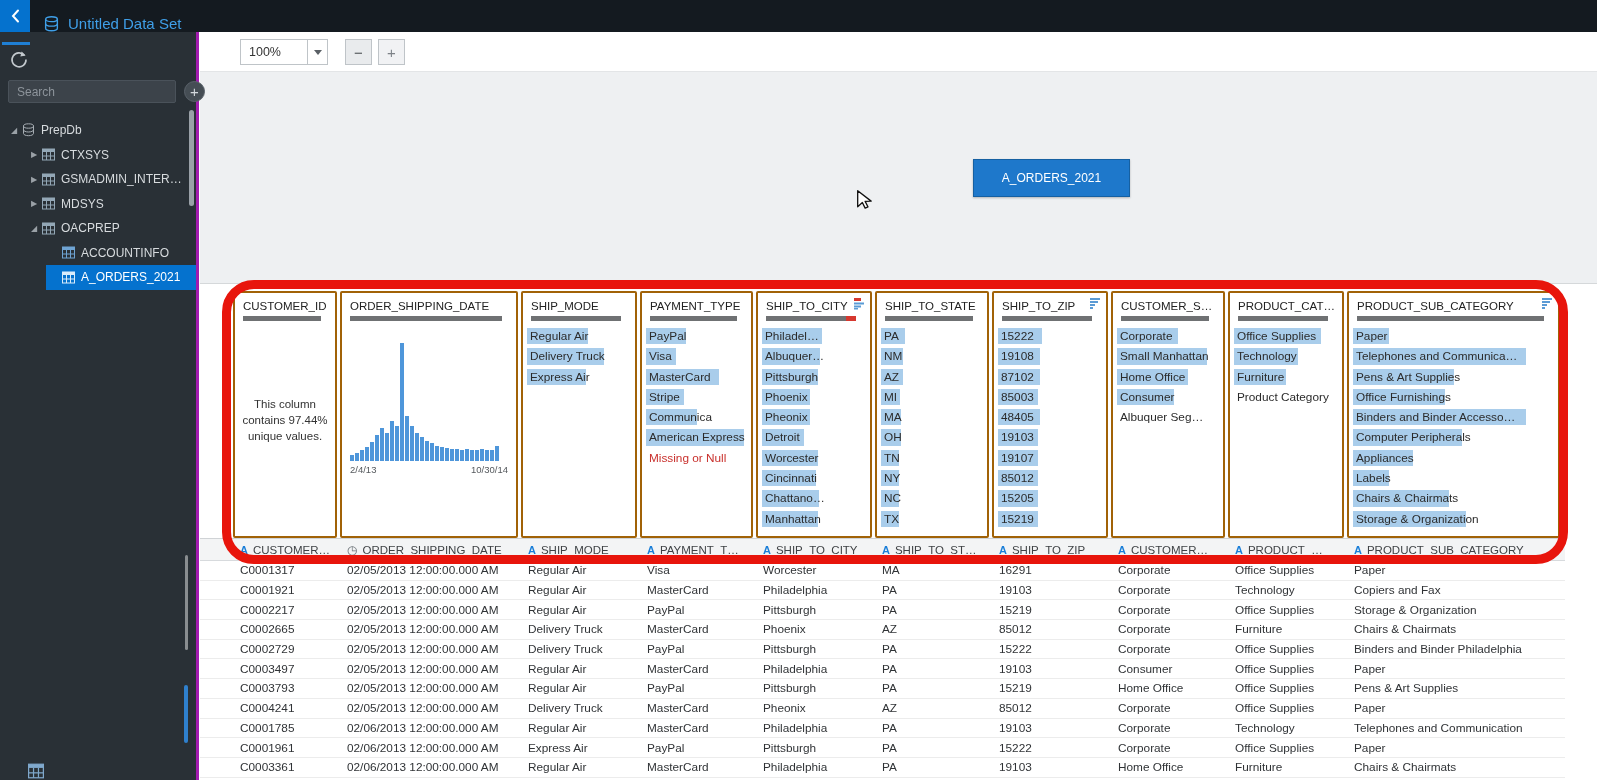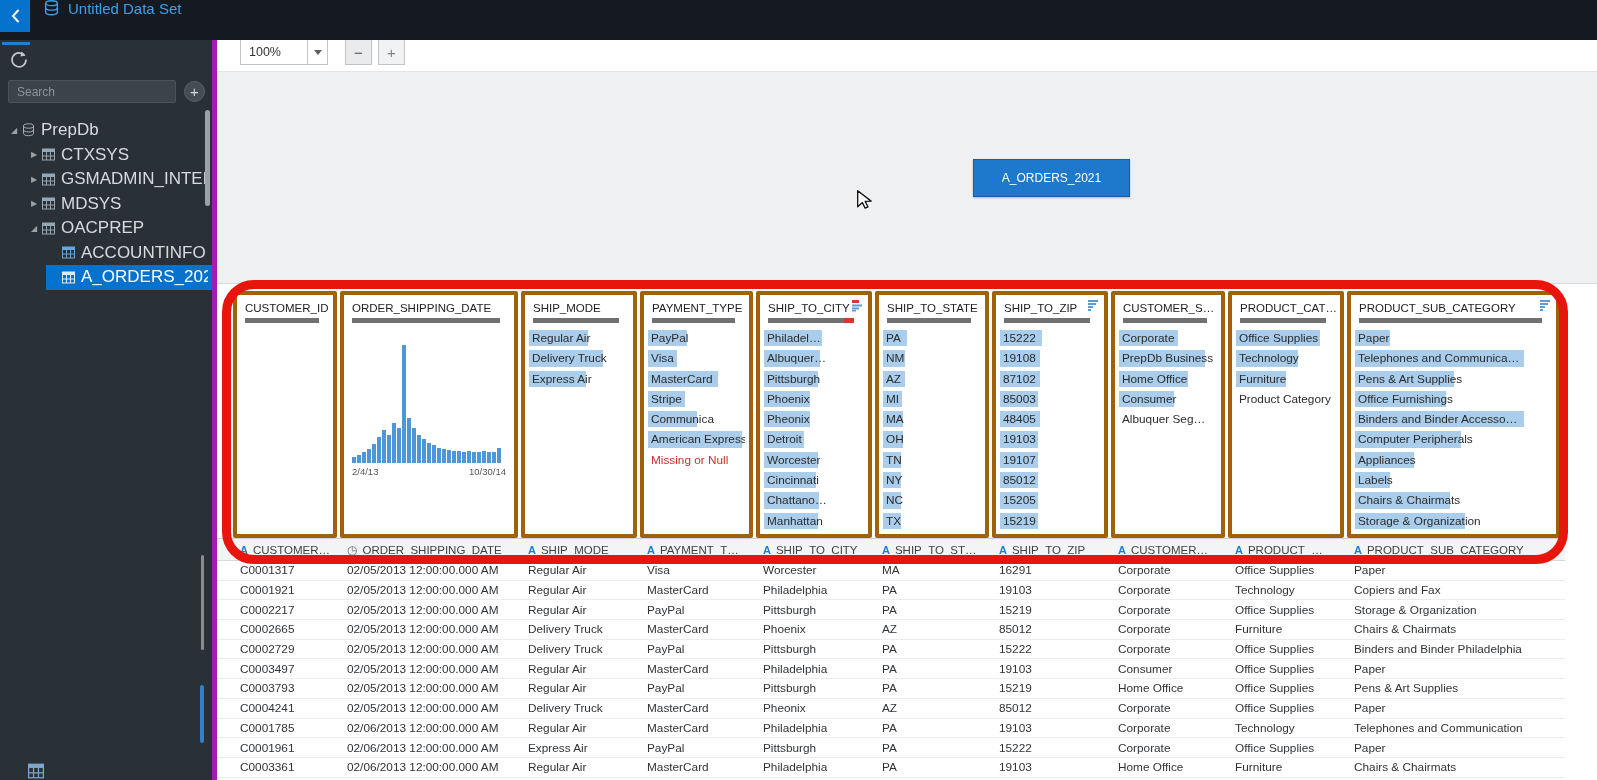--- a/index.html
+++ b/index.html
@@ -1,49 +1,49 @@
 <!DOCTYPE html>
 <html><head>
 <meta charset="utf-8">
 <style>
   *{margin:0;padding:0;box-sizing:border-box}
   html,body{width:1597px;height:780px;overflow:hidden;background:#fff;
     font-family:"Liberation Sans",sans-serif}
   .app{position:relative;width:1597px;height:780px;overflow:hidden}
 
   
-  .topbar{position:absolute;left:0;top:0;width:100%;height:40px;background:#141a20;
-    display:flex;align-items:flex-start;z-index:5}
+  .topbar{position:absolute;left:0;top:0;width:100%;height:32px;background:#141a20;
+    display:flex;align-items:flex-end;z-index:5}
   .back-btn{width:30px;height:32px;background:#0572ce;display:flex;align-items:center;
     justify-content:center;cursor:pointer;flex:0 0 30px}
   .ds-icon{margin-left:14px;display:flex}
   .title{margin-left:9px;color:#3f9fe8;font-size:15px;white-space:nowrap}
 
   
-  .sidebar{position:absolute;left:0;top:32px;width:217px;height:748px;background:#293036;
-    z-index:4;border-right:5px solid #a21caf}
+  .sidebar{position:absolute;left:0;top:32px;width:199px;height:748px;background:#293036;
+    z-index:4;border-right:3px solid #a21caf}
   .tab-indicator{position:absolute;left:2px;top:10px;width:28px;height:3px;background:#1f7fd4}
   .conn-icon{position:absolute;left:9px;top:17px;cursor:pointer}
   .search-row{position:absolute;left:0;top:48px;width:100%;height:24px}
   .search{position:absolute;left:8px;top:0;width:168px;height:23px;background:#3c434a;
     border:1px solid #4a525a;border-radius:2px;color:#c8cdd2;font-size:12px;padding:0 8px;
     outline:none;font-family:inherit}
   .search::placeholder{color:#8d949b}
   .add-btn{position:absolute;left:184px;top:1px;width:21px;height:21px;border-radius:50%;
     background:#454d54;border:1px solid #5a626a;color:#d4d9dd;display:flex;align-items:center;
     justify-content:center;font-size:15px;line-height:1;cursor:pointer;z-index:7}
   .tree{position:absolute;left:0;top:86px;width:100%}
   .tree-row{height:24.5px;width:100%;cursor:pointer}
   .tree-content{display:flex;align-items:center;height:100%;padding-right:4px;overflow:hidden}
   .tree-content.selected{background:#0572ce}
   .tree-content.selected .tlabel{color:#fff}
   .arrow{flex:0 0 16px;font-size:8px;color:#9aa1a7;text-align:center}
   .arrow-spacer{flex:0 0 16px}
   .ticon{display:flex;margin-right:6px;flex:0 0 13px}
-  .tlabel{font-size:17px;color:#d7dbde;white-space:nowrap;overflow:hidden}
+  .tlabel{font-size:12px;color:#d7dbde;white-space:nowrap;overflow:hidden}
   .sb-thumb{position:absolute;border-radius:3px}
   .sb-thumb.light{right:2px;top:78px;width:5px;height:96px;background:#9aa1a8}
   .sb-thumb.faint{right:8px;top:523px;width:3px;height:95px;background:rgba(255,255,255,.45)}
   .sb-thumb.blue{right:8px;top:653px;width:4px;height:58px;background:#2f80cd}
   .partial-icon{position:absolute;left:28px;top:731px;display:flex}
 
   
   .main{position:absolute;left:200px;top:32px;width:1397px;height:748px;background:#fff}
   .toolbar{position:relative;height:40px;background:#fff;border-bottom:1px solid #e3e5e7}
   .zoom-combo{position:absolute;left:40px;top:7px;width:88px;height:26px;background:#fff;
@@ -59,21 +59,21 @@
   .zoom-btn.minus{left:145px}
   .zoom-btn.plus{left:178px;color:#7d8287;background:#f1f2f4}
 
   .canvas{position:relative;height:211px;background:#eef0f2}
   .node{position:absolute;left:773px;top:87px;width:157px;height:38px;background:#1e78cb;
     border:1px solid #1560a2;color:#fff;font-size:12px;display:flex;align-items:center;
     justify-content:center;cursor:pointer;box-shadow:0 1px 2px rgba(0,0,0,.25)}
 
   .datapanel{position:relative;height:497px;background:#fff;border-top:1px solid #d5d8da}
   .cards{position:absolute;left:33px;top:7px;height:247px;display:flex;gap:3px}
-  .card{position:relative;height:247px;border:4px solid #a16207;border-radius:2px;
+  .card{position:relative;height:247px;border:2px solid #a16207;border-radius:2px;
     background:#fff;overflow:hidden;flex:0 0 auto}
   .card-title{font-size:11.5px;color:#222;padding:7px 8px 3px;white-space:nowrap;overflow:hidden}
   .qbar{height:5px;margin:1px 14px 5px 8px;background:#6f7173}
   .qbar.red{background:linear-gradient(to right,#6f7173 calc(100% - 10px),#d6382f calc(100% - 10px))}
   .mini{position:absolute;top:3px;right:4px;cursor:pointer}
   .card-body{position:relative}
   .vrow{position:relative;height:20.3px;margin:0 4px}
   .vbar{position:absolute;left:0;top:2px;bottom:2px;background:#a9cdeb}
   .vlabel{position:relative;display:block;font-size:11.8px;color:#2b2b2b;line-height:20.3px;
     padding-left:3px;white-space:nowrap;overflow:hidden}
@@ -270,20 +270,23 @@
 
     <div class="canvas">
       <div class="node">A_ORDERS_2021</div>
     </div>
 
     <div class="datapanel">
       <div class="cards">
           <div class="card" style="width: 104px;">
             <div class="card-title">CUSTOMER_ID</div>
             <div class="qbar"></div>
+            <div class="card-body">
+              <div class="note">This column contains 97.44% unique values.</div>
+            </div>
           </div>
           <div class="card" style="width: 178px;">
             <div class="card-title">ORDER_SHIPPING_DATE</div>
             <div class="qbar"></div>
             <div class="card-body">
               <div class="hist">
                 <div class="bar" style="height: 5.9px;"></div>
                 <div class="bar" style="height: 8.26px;"></div>
                 <div class="bar" style="height: 10.62px;"></div>
                 <div class="bar" style="height: 14.16px;"></div>
@@ -524,21 +527,21 @@
           <div class="card" style="width: 114px;">
             <div class="card-title">CUSTOMER_S…</div>
             <div class="qbar"></div>
             <div class="card-body">
               <div class="vrow">
                 <span class="vbar" style="width: 60%;"></span>
                 <span class="vlabel">Corporate</span>
               </div>
               <div class="vrow">
                 <span class="vbar" style="width: 88%;"></span>
-                <span class="vlabel">PrepDb Business</span>
+                <span class="vlabel">Small Manhattan</span>
               </div>
               <div class="vrow">
                 <span class="vbar" style="width: 70%;"></span>
                 <span class="vlabel">Home Office</span>
               </div>
               <div class="vrow">
                 <span class="vbar" style="width: 56%;"></span>
                 <span class="vlabel">Consumer</span>
               </div>
               <div class="vrow">

